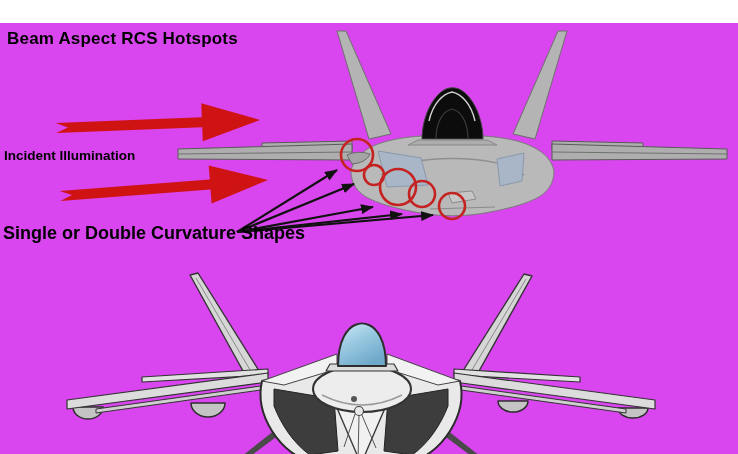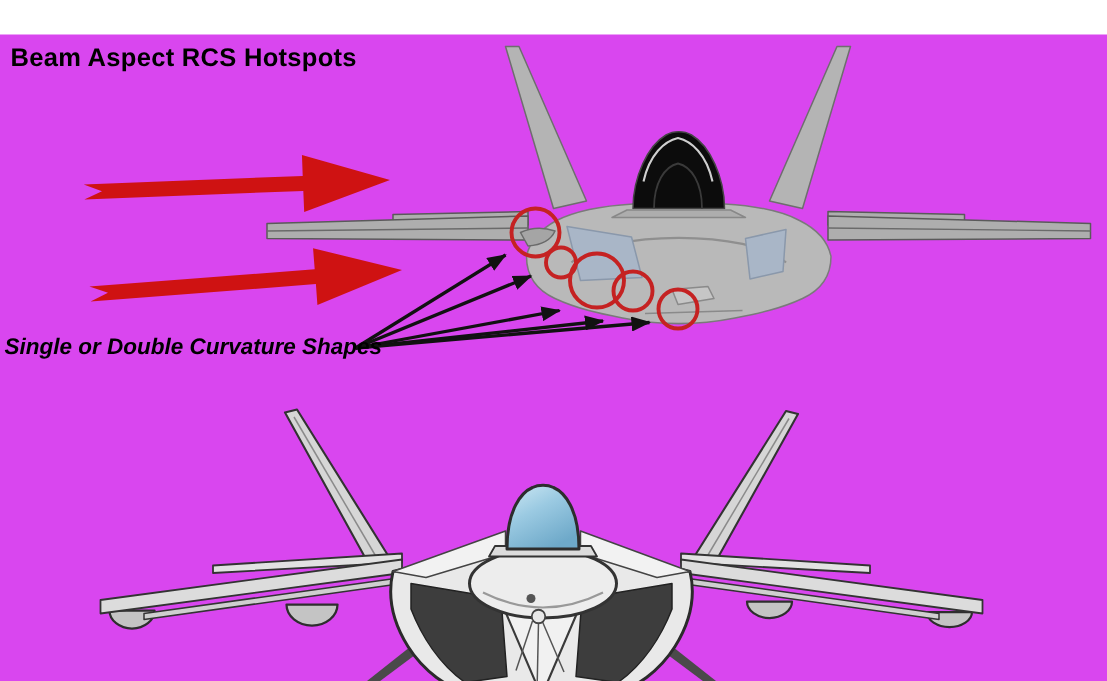--- a/index.html
+++ b/index.html
@@ -6,21 +6,21 @@
   .canvas{
     position:relative;width:738px;height:454px;background:#d946ef;overflow:hidden;
     font-family:"Liberation Sans",sans-serif;
     margin-top:23px;
   }
   .canvas svg{position:absolute;left:0;top:0;}
   .lbl{position:absolute;color:#000;font-weight:bold;white-space:nowrap;}
   .title{left:7px;top:6px;font-size:17px;letter-spacing:.2px;}
   .incident{left:4px;top:125px;font-size:13.5px;}
   .radii{left:252px;top:100px;font-size:13.5px;}
-  .shapes{left:3px;top:200px;font-size:15px;font-style:italic;}
+  .shapes{left:3px;top:200px;font-size:18px;}
 </style>
 </head>
 <body>
 
 <div class="canvas">
 
   <svg id="diagram-svg" width="738" height="454" viewBox="0 0 738 454">
     <defs>
       <marker id="ptrHead" markerUnits="userSpaceOnUse" markerWidth="14" markerHeight="10" refX="12" refY="5" orient="auto">
         <path d="M0,0 L13,5 L0,10 Z" fill="#111111"></path>
@@ -130,14 +130,15 @@
     <g id="hotspots-group">
         <circle cx="357" cy="132" r="16" fill="none" stroke="#c52222" stroke-width="2.6"></circle>
         <circle cx="374" cy="152" r="10" fill="none" stroke="#c52222" stroke-width="2.6"></circle>
         <circle cx="398" cy="164" r="18" fill="none" stroke="#c52222" stroke-width="2.6"></circle>
         <circle cx="422" cy="171" r="13" fill="none" stroke="#c52222" stroke-width="2.6"></circle>
         <circle cx="452" cy="183" r="13" fill="none" stroke="#c52222" stroke-width="2.6"></circle>
       </g>
   </svg>
 
   <div class="lbl title">Beam Aspect RCS Hotspots</div>
+  <div class="lbl incident">Incident Illumination</div>
   <div class="lbl shapes">Single or Double Curvature Shapes</div>
 </div>
 
 </body></html>

